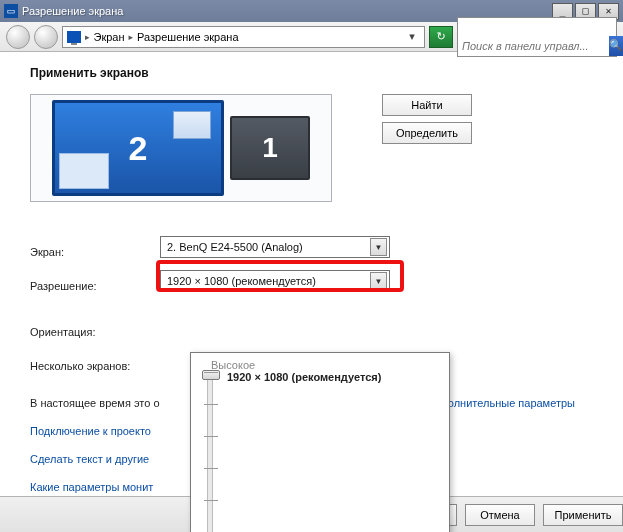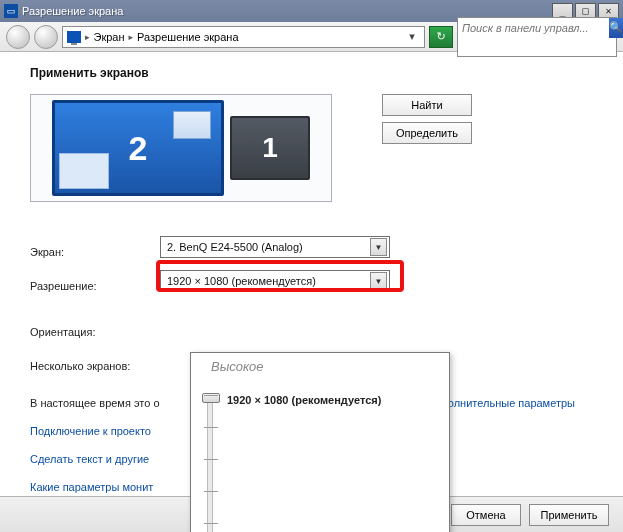--- a/index.html
+++ b/index.html
@@ -26,21 +26,21 @@
   .roundbtn { width: 24px; height: 24px; border-radius: 50%; background: radial-gradient(circle at 35% 30%, #fff, #d5d5d5 60%, #bdbdbd); border: 1px solid #9a9a9a; }
   .addr {
     flex: 1; display: flex; align-items: center; height: 22px;
     background: #fff; border: 1px solid #8b8b8b; padding: 0 4px; gap: 4px;
   }
   .addr .monitor-ico { width: 14px; height: 12px; background: #0a52b5; position: relative; }
   .addr .monitor-ico::after { content:''; position:absolute; bottom:-2px; left:4px; width:6px; height:2px; background:#888; }
   .addr .chev { color:#555; font-size:9px; }
   .addr-drop { width: 16px; text-align: center; color:#444; }
   .refresh { width: 24px; height: 22px; background: linear-gradient(#2fa84b,#1f7c34); border: 1px solid #1a5e28; color:#fff; display:flex; align-items:center; justify-content:center; font-size:11px; }
-  .search { width: 160px; height: 40px; border: 1px solid #8b8b8b; background:#fff; display:flex; align-items:flex-start; }
+  .search { width: 160px; height: 40px; border: 1px solid #8b8b8b; background:#fff; display:flex; align-items:flex-end; }
   .search input { flex:1; border:0; outline:0; height:20px; padding:0 4px; font-size:11px; font-style: italic; color:#666; }
   .search .go { width: 22px; height:20px; background: linear-gradient(#3a74d4,#1f4fa8); display:flex; align-items:center; justify-content:center; color:#fff; font-size:11px; }
 
   
   .main { padding: 14px 20px 0 30px; position: relative; }
   .heading { font-size: 12px; font-weight: bold; color:#111; margin-bottom: 14px; }
 
   .monitors-row { display:flex; align-items:flex-start; gap: 50px; }
   .monitors {
     width: 302px; height: 108px;
@@ -100,21 +100,21 @@
   
   .res-panel {
     position:absolute;
     left: 190px; top: 300px;
     width: 260px; height: 222px;
     background:#fff; border:1px solid #7a7a7a;
     box-shadow: 2px 2px 6px rgba(0,0,0,.25);
     padding: 6px 10px 0 16px;
     z-index: 5;
   }
-  .res-quality { color:#888; font-size:13px; margin-left: 4px; margin-bottom: 20px; font-style: italic; }
+  .res-quality { color:#888; font-size:11px; margin-left: 4px; margin-bottom: 0; }
   .res-body { display:flex; gap: 14px; }
   .slider-wrap { display:flex; flex-direction:column; align-items:center; }
   .slider-track {
     width: 6px; height: 200px;
     background:#e9e9e9; border:1px solid #bcbcbc;
     position:relative;
   }
   .slider-track .tick { position:absolute; left:-4px; width:14px; height:1px; background:#9a9a9a; }
   .slider-thumb {
     position:absolute; left:-6px; top:-2px; width:18px; height:10px;
@@ -129,21 +129,21 @@
   .links { margin-top: 17px; color:#222; line-height: 28px; }
   .links a { color:#0b4ea2; text-decoration:none; }
   .adv { position:absolute; right: 28px; top: 0; }
   .adv .link { color:#0b4ea2; }
 
   
   .footer {
     position:absolute; bottom:0; left:0; right:0;
     height: 36px; background: linear-gradient(#f0f0f0,#e2e2e2);
     border-top:1px solid #b4b4b4;
-    display:flex; align-items:center; justify-content:flex-end; gap:8px; padding: 0 14px;
+    display:flex; align-items:center; justify-content:flex-end; gap:8px; padding: 0 0;
     z-index: 3;
   }
 </style>
 </head>
 <body>
 
 <div class="titlebar">
   <span class="tb-icon">▭</span>
   <span class="title-text">Разрешение экрана</span>
   <div class="winbtns">

